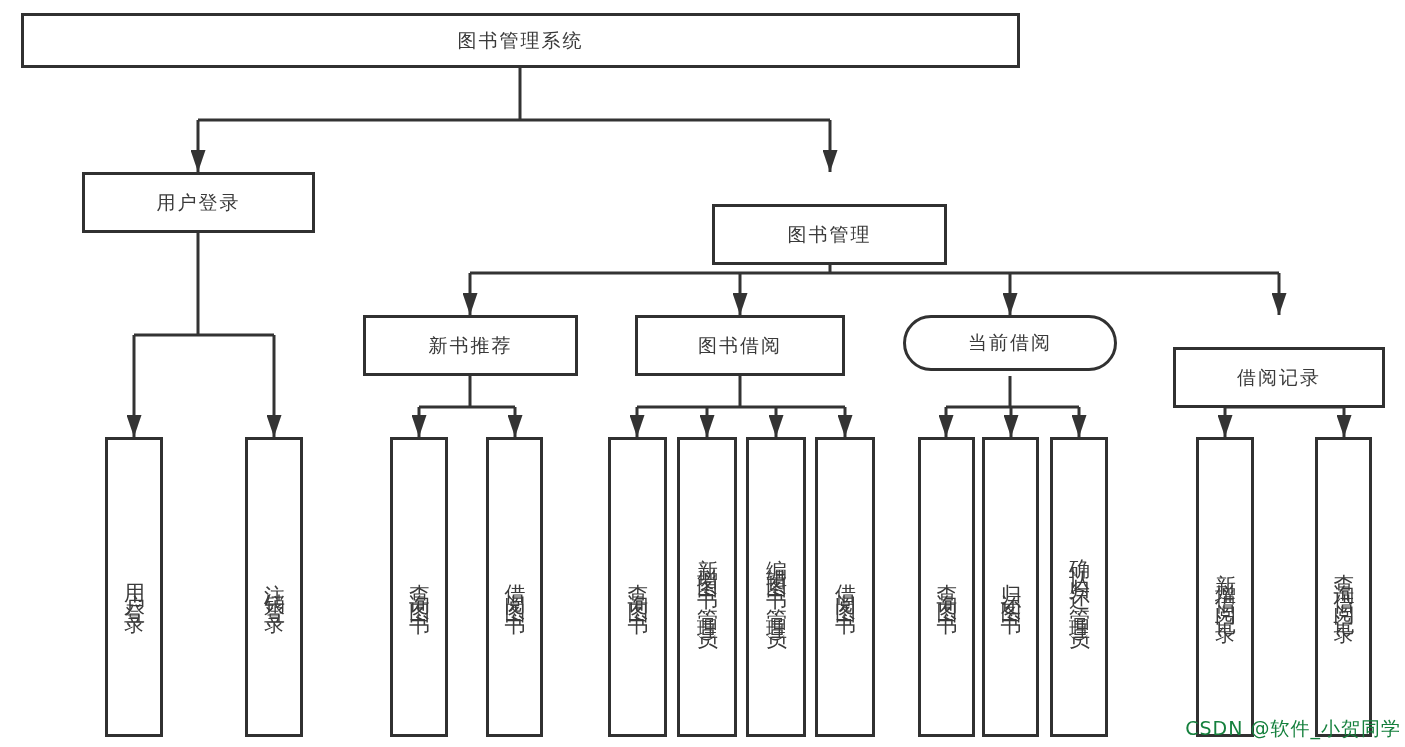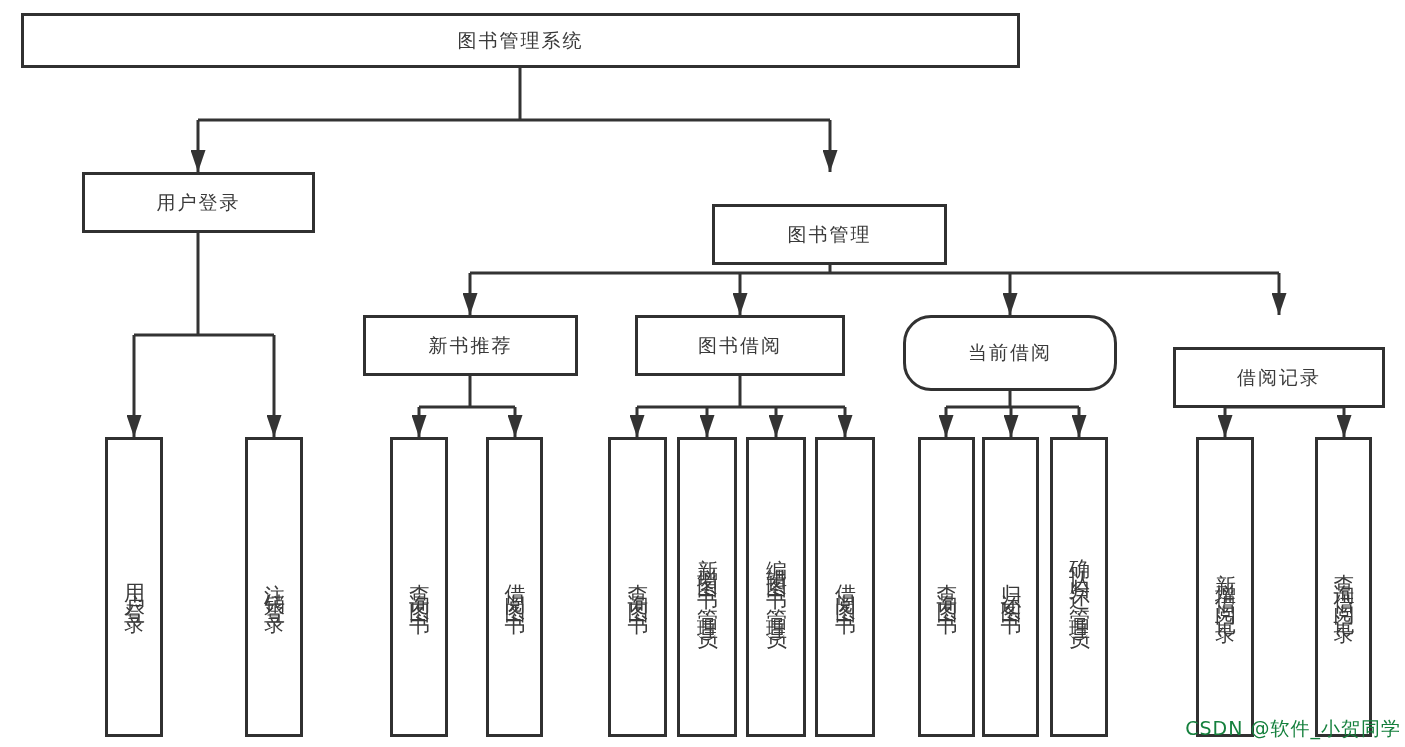--- a/index.html
+++ b/index.html
@@ -48,21 +48,21 @@
     font-size: 21px;
     line-height: 1;
     letter-spacing: 10px;
   }
   
   .n-root        { left: 21px;  top: 13px;  width: 999px; height: 55px; }
   .n-user-login  { left: 82px;  top: 172px; width: 233px; height: 61px; }
   .n-book-mgmt   { left: 712px; top: 172px; width: 235px; height: 61px; margin-top: 32px; }
   .n-new-book    { left: 363px; top: 315px; width: 215px; height: 61px; }
   .n-book-borrow { left: 635px; top: 315px; width: 210px; height: 61px; }
-  .n-current     { left: 903px; top: 315px; width: 214px; height: 76px; border-radius: 28px; }
+  .n-current     { left: 903px; top: 315px; width: 214px; height: 56px; border-radius: 28px; }
   .n-records     { left: 1173px;top: 315px; width: 212px; height: 61px; margin-top: 32px; }
   
   .l1  { left: 105px;  width: 58px; }
   .l2  { left: 245px;  width: 58px; }
   .l3  { left: 390px;  width: 58px; }
   .l4  { left: 486px;  width: 57px; }
   .l5  { left: 608px;  width: 59px; }
   .l6  { left: 677px;  width: 60px; }
   .l7  { left: 746px;  width: 60px; }
   .l8  { left: 815px;  width: 60px; }

